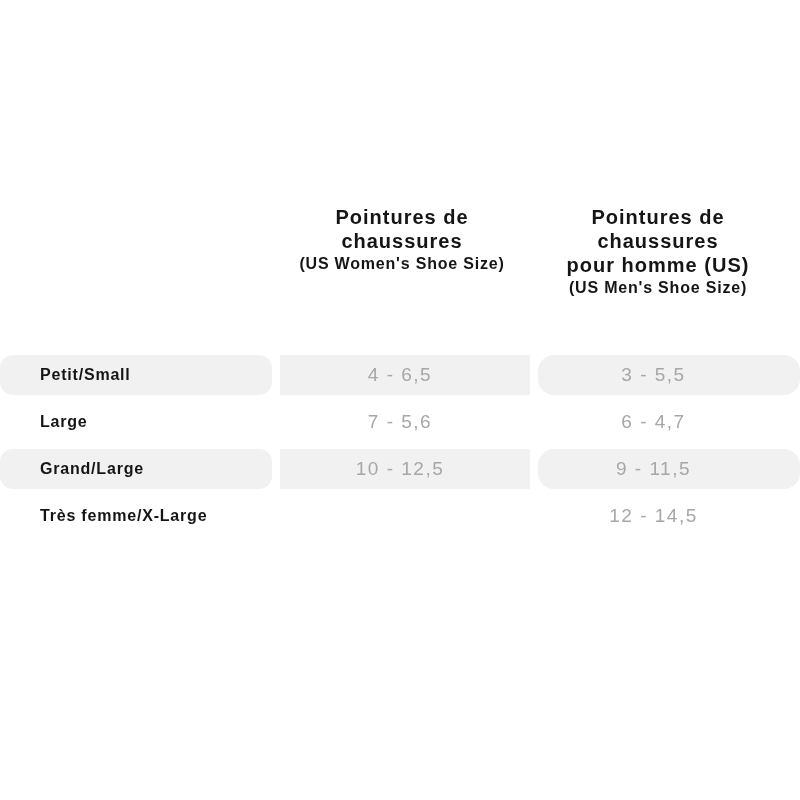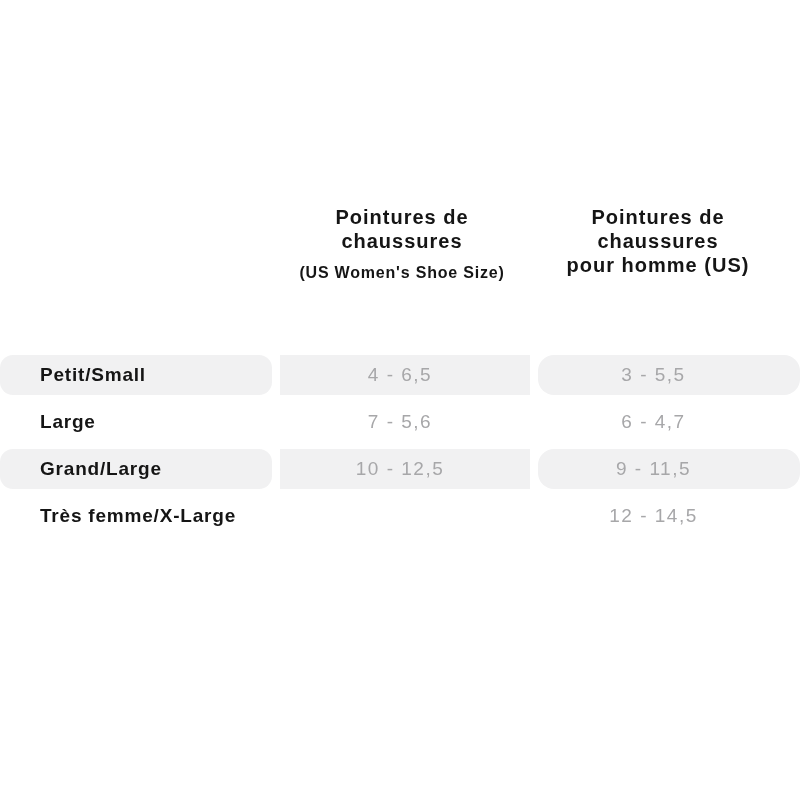--- a/index.html
+++ b/index.html
@@ -25,21 +25,21 @@
   .col-header.men   { left: 526px; }
   .h-line {
     font-size: 20px;
     line-height: 24px;
     letter-spacing: 1px;
   }
   .h-sub {
     font-size: 16px;
     line-height: 20px;
     letter-spacing: 0.8px;
-    margin-top: 10px;
+    margin-top: 1px;
   }
 
   
   .size-table {
     position: absolute;
     top: 355px;
     left: 0;
     width: 800px;
     display: grid;
     grid-template-columns: 272px 250px 262px;
@@ -51,21 +51,21 @@
   .cell {
     display: flex;
     align-items: center;
     background: #ffffff;
   }
   .trow.stripe > .cell { background: #f1f1f2; }
   .cell.label {
     justify-content: flex-start;
     padding-left: 40px;
     font-weight: bold;
-    font-size: 19px;
+    font-size: 16px;
     letter-spacing: 0.8px;
     color: #151515;
     border-radius: 13px;
   }
   .cell.value {
     justify-content: center;
     font-weight: normal;
     font-size: 19px;
     letter-spacing: 1.5px;
     color: #a7a7a9;
@@ -81,20 +81,21 @@
   <div class="col-header women">
     <div class="h-line">Pointures de</div>
     <div class="h-line">chaussures</div>
     <div class="h-sub">(US Women's Shoe Size)</div>
   </div>
 
   <div class="col-header men">
     <div class="h-line">Pointures de</div>
     <div class="h-line">chaussures</div>
     <div class="h-line">pour homme (US)</div>
+    <div class="h-sub">(US Men's Shoe Size)</div>
   </div>
 
   <div class="size-table">
 
     <div class="trow stripe">
       <div class="cell label">Petit/Small</div>
       <div class="cell value women">4 - 6,5</div>
       <div class="cell value men">3 - 5,5</div>
     </div>
 

